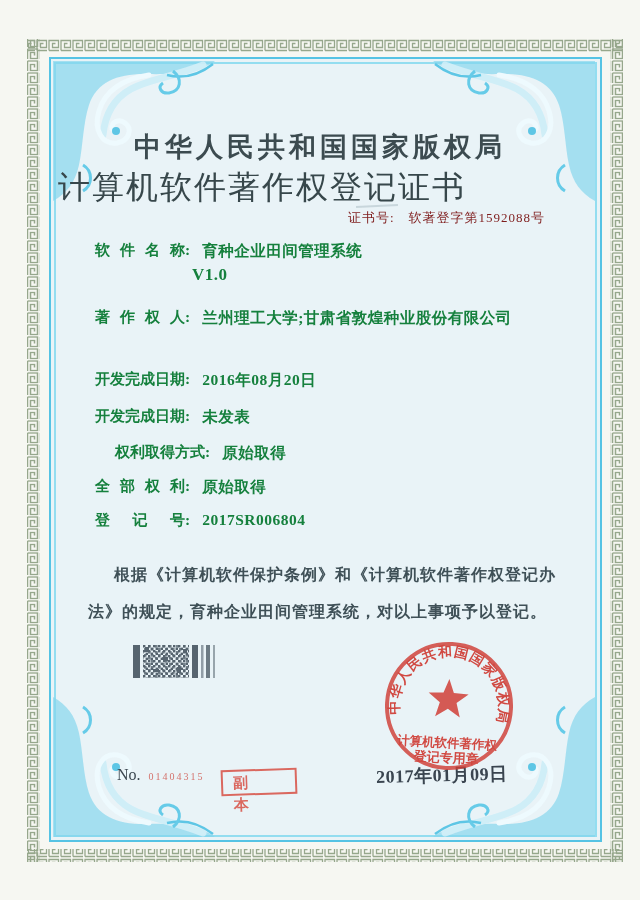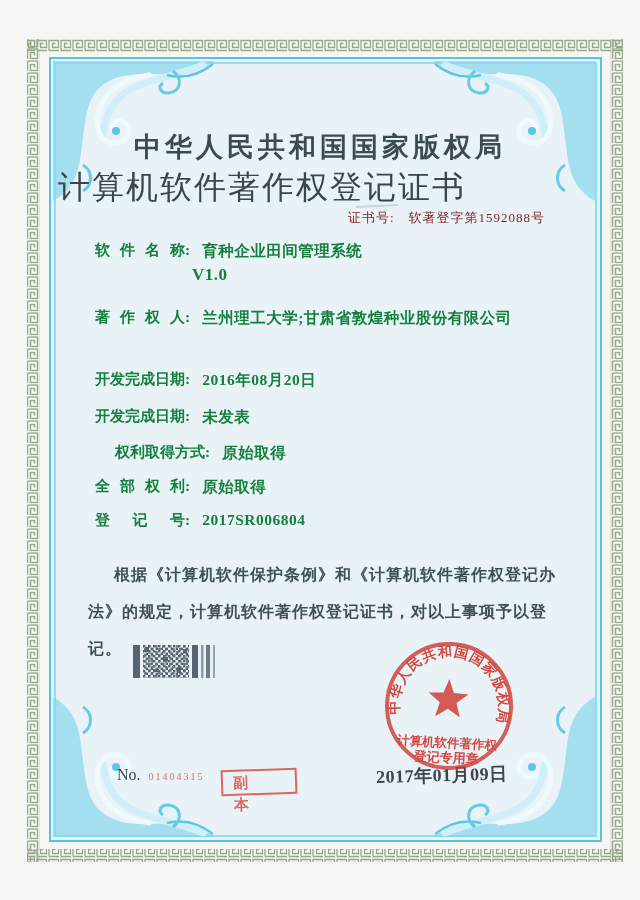--- a/index.html
+++ b/index.html
@@ -142,21 +142,21 @@
 <div class="row r5">
   <span class="flabel">权利取得方式</span><span class="fcolon">:</span><span class="fvalue">原始取得</span>
 </div>
 <div class="row r6">
   <span class="flabel">全部权利</span><span class="fcolon">:</span><span class="fvalue">原始取得</span>
 </div>
 <div class="row r7">
   <span class="flabel">登记号</span><span class="fcolon">:</span><span class="fvalue">2017SR006804</span>
 </div>
 
-<div class="statement">根据《计算机软件保护条例》和《计算机软件著作权登记办法》的规定，计算机软件著作权登记证书，对以上事项予以登记。</div>
+<div class="statement">根据《计算机软件保护条例》和《计算机软件著作权登记办法》的规定，育种企业田间管理系统，对以上事项予以登记。</div>
 
 <svg class="barcode" width="92" height="33" viewBox="0 0 92 33">
   <defs>
     <pattern id="bn1" width="5" height="5" patternUnits="userSpaceOnUse">
       <rect width="2.4" height="2.4" fill="#56646f"></rect>
         <rect x="2.6" y="2.6" width="2.4" height="2.4" fill="#56646f"></rect>
     </pattern>
     <pattern id="bn2" width="7" height="6" patternUnits="userSpaceOnUse">
       <rect x="1" width="2.6" height="2.6" fill="#56646f"></rect>
         <rect x="4" y="3" width="2.6" height="2.6" fill="#56646f"></rect>

